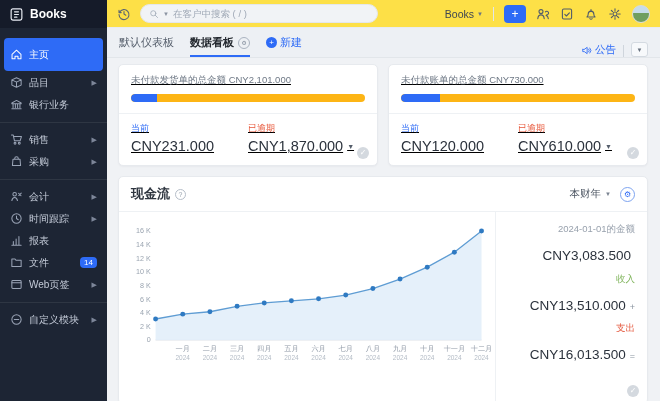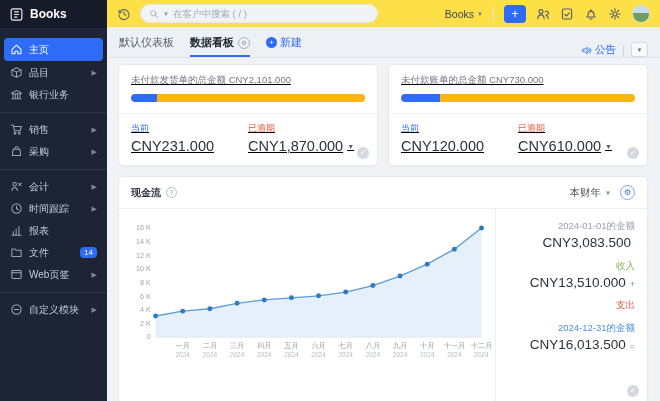--- a/index.html
+++ b/index.html
@@ -8,21 +8,21 @@
   .app { display:flex; width:660px; height:401px; }
 
   
   .sidebar { width:107px; background:#1d2534; color:#c4cbd8; flex-shrink:0; display:flex; flex-direction:column; }
   .logo-row { height:28px; background:#151b29; display:flex; align-items:center; gap:6px; padding:0 9px; color:#fff; font-size:12px; font-weight:bold; flex-shrink:0; }
   .logo-ic { width:15px; height:15px; color:#e8ecf3; }
   .nav { flex:1; padding-top:4px; }
   .group { padding:5px 0 6px; border-bottom:1px solid rgba(255,255,255,.08); }
   .group:last-child { border-bottom:none; }
   .item { display:flex; align-items:center; gap:6px; height:21px; margin:1px 4px; padding:0 6px; border-radius:4px; font-size:10px; color:#c4cbd8; cursor:pointer; }
-  .item.active { background:#2e6bf6; color:#fff; height:23px; }
+  .item.active { background:#2e6bf6; color:#fff; height:33px; }
   .item .ic { width:13px; height:13px; flex-shrink:0; color:#9aa4b6; }
   .item.active .ic { color:#fff; }
   .item .lbl { white-space:nowrap; overflow:hidden; }
   .item .arrow { margin-left:auto; font-size:7px; color:#7d8699; }
   .item .badge { margin-left:auto; background:#2e6bf6; color:#fff; font-size:8px; border-radius:4px; padding:1px 4px; line-height:1.2; }
   svg.s { display:block; width:100%; height:100%; }
   svg.s path, svg.s circle, svg.s rect { fill:none; stroke:currentColor; stroke-width:1.1; stroke-linecap:round; stroke-linejoin:round; }
 
   
   .main { flex:1; display:flex; flex-direction:column; min-width:0; }
@@ -70,32 +70,32 @@
   .vlabel { font-size:9px; }
   .vlabel.cur { color:#2e6bf6; }
   .vlabel.over { color:#e8593c; }
   .vval { font-size:14.5px; color:#2b323c; margin-top:3px; display:flex; align-items:center; gap:4px; }
   .caret { font-size:7px; color:#555e6b; cursor:pointer; }
   .check-circle { position:absolute; right:8px; bottom:6px; width:12px; height:12px; border-radius:50%; background:#d4d9df; color:#fff; font-size:8px; line-height:12px; text-align:center; }
 
   
   .cashflow { margin-right:9px; height:228px; }
   .cf-header { display:flex; align-items:center; padding:8px 12px; border-bottom:1px solid #eef1f4; }
-  .cf-title { font-size:10px; font-weight:bold; color:#2f3640; }
+  .cf-title { font-size:13px; font-weight:bold; color:#2f3640; }
   .qic { width:11px; height:11px; border:1px solid #b6bec9; border-radius:50%; color:#98a2ae; font-size:7px; display:inline-flex; align-items:center; justify-content:center; margin-left:5px; }
   .cf-right { margin-left:auto; display:flex; align-items:center; gap:9px; }
   .period { font-size:10.5px; color:#49525f; display:flex; align-items:center; gap:4px; cursor:pointer; }
   .period .chev { font-size:6px; color:#7b8492; }
   .gearblue { width:15px; height:15px; border:1px solid #7ea4f0; border-radius:50%; color:#2e6bf6; font-size:8px; display:flex; align-items:center; justify-content:center; cursor:pointer; background:#fff; }
   .cf-body { display:flex; height:192px; }
   .chart-wrap { flex:1; padding:4px 2px 0 6px; min-width:0; }
   .stats { width:152px; border-left:1px solid #eef1f4; padding:11px 12px 0; text-align:right; flex-shrink:0; }
   .stat { margin-bottom:9.5px; }
   .stat-label { font-size:9.5px; }
-  .stat-value { font-size:13.5px; color:#2b323c; margin-top:2px; }
+  .stat-value { font-size:13.5px; color:#2b323c; margin-top:12px; }
   .op { font-size:9px; color:#8a94a0; margin-left:4px; }
 </style>
 </head>
 <body>
 
 <div class="app">
 
   <aside class="sidebar">
     <div class="logo-row">
       <span class="logo-ic">
@@ -416,21 +416,20 @@
                 <div class="stat-value">CNY3,083.500<span class="op"> </span></div>
               </div>
               <div class="stat">
                 <div class="stat-label" style="color:#7cb257">收入</div>
                 <div class="stat-value">CNY13,510.000<span class="op">+</span></div>
               </div>
               <div class="stat">
                 <div class="stat-label" style="color:#e4573d">支出</div>
               </div>
               <div class="stat">
-                <div class="stat-label" style="color:#4e8fdf">2024-12-31的金额</div>
                 <div class="stat-value">CNY16,013.500<span class="op">=</span></div>
               </div>
             </div>
         </div>
         <span class="check-circle">✓</span>
       </div>
     </div>
 
   </div>
 </div>

